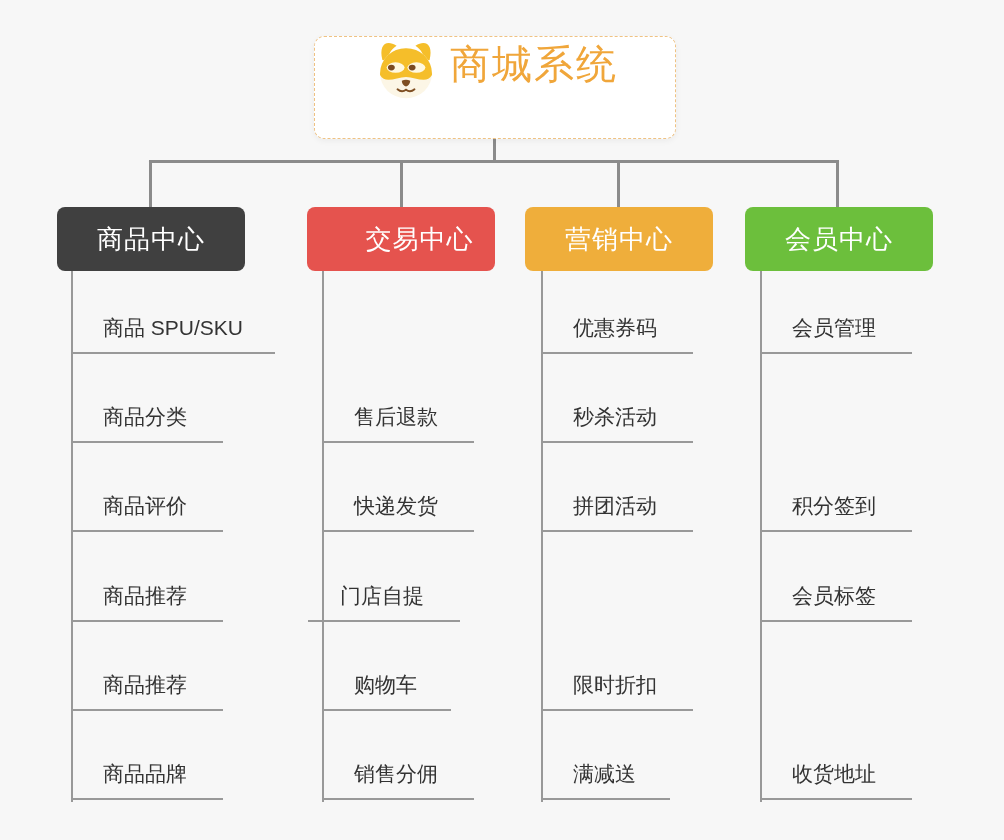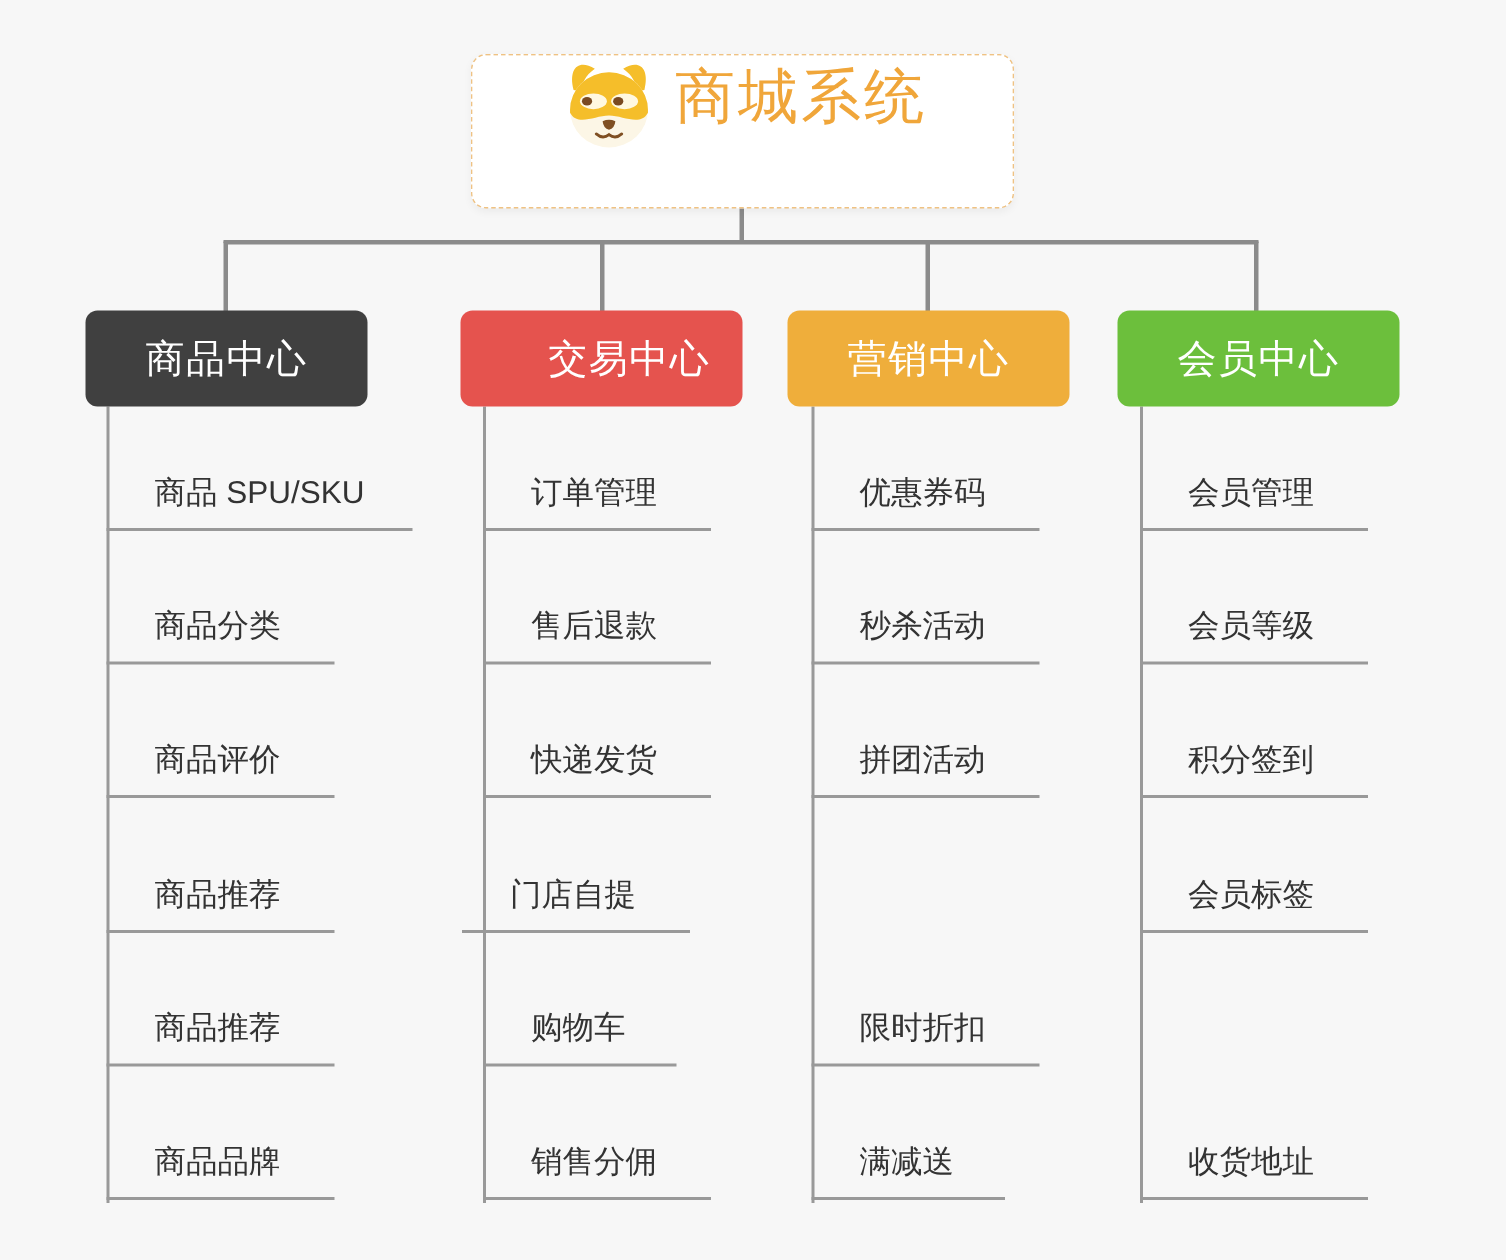--- a/index.html
+++ b/index.html
@@ -139,23 +139,20 @@
   <div class="leaf" style="left:71px; top:578px; width:152px">
       <span>商品推荐</span>
     </div>
   <div class="leaf" style="left:71px; top:667px; width:152px">
       <span>商品推荐</span>
     </div>
   <div class="leaf" style="left:71px; top:756px; width:152px">
       <span>商品品牌</span>
     </div>
 
-  <div class="leaf" style="left:322px; top:310px; width:152px">
-      <span>订单管理</span>
-    </div>
   <div class="leaf" style="left:322px; top:399px; width:152px">
       <span>售后退款</span>
     </div>
   <div class="leaf" style="left:322px; top:488px; width:152px">
       <span>快递发货</span>
     </div>
   <div class="leaf" style="left:308px; top:578px; width:152px">
       <span>门店自提</span>
     </div>
   <div class="leaf" style="left:322px; top:667px; width:129px">
@@ -177,23 +174,20 @@
   <div class="leaf" style="left:541px; top:667px; width:152px">
       <span>限时折扣</span>
     </div>
   <div class="leaf" style="left:760px; top:310px; width:152px">
       <span>会员管理</span>
     </div>
 
   <div class="leaf" style="left:541px; top:756px; width:129px">
       <span>满减送</span>
     </div>
-  <div class="leaf" style="left:760px; top:399px; width:152px">
-      <span>会员等级</span>
-    </div>
   <div class="leaf" style="left:760px; top:488px; width:152px">
       <span>积分签到</span>
     </div>
   <div class="leaf" style="left:760px; top:578px; width:152px">
       <span>会员标签</span>
     </div>
   <div class="leaf" style="left:760px; top:756px; width:152px">
       <span>收货地址</span>
     </div>
 

